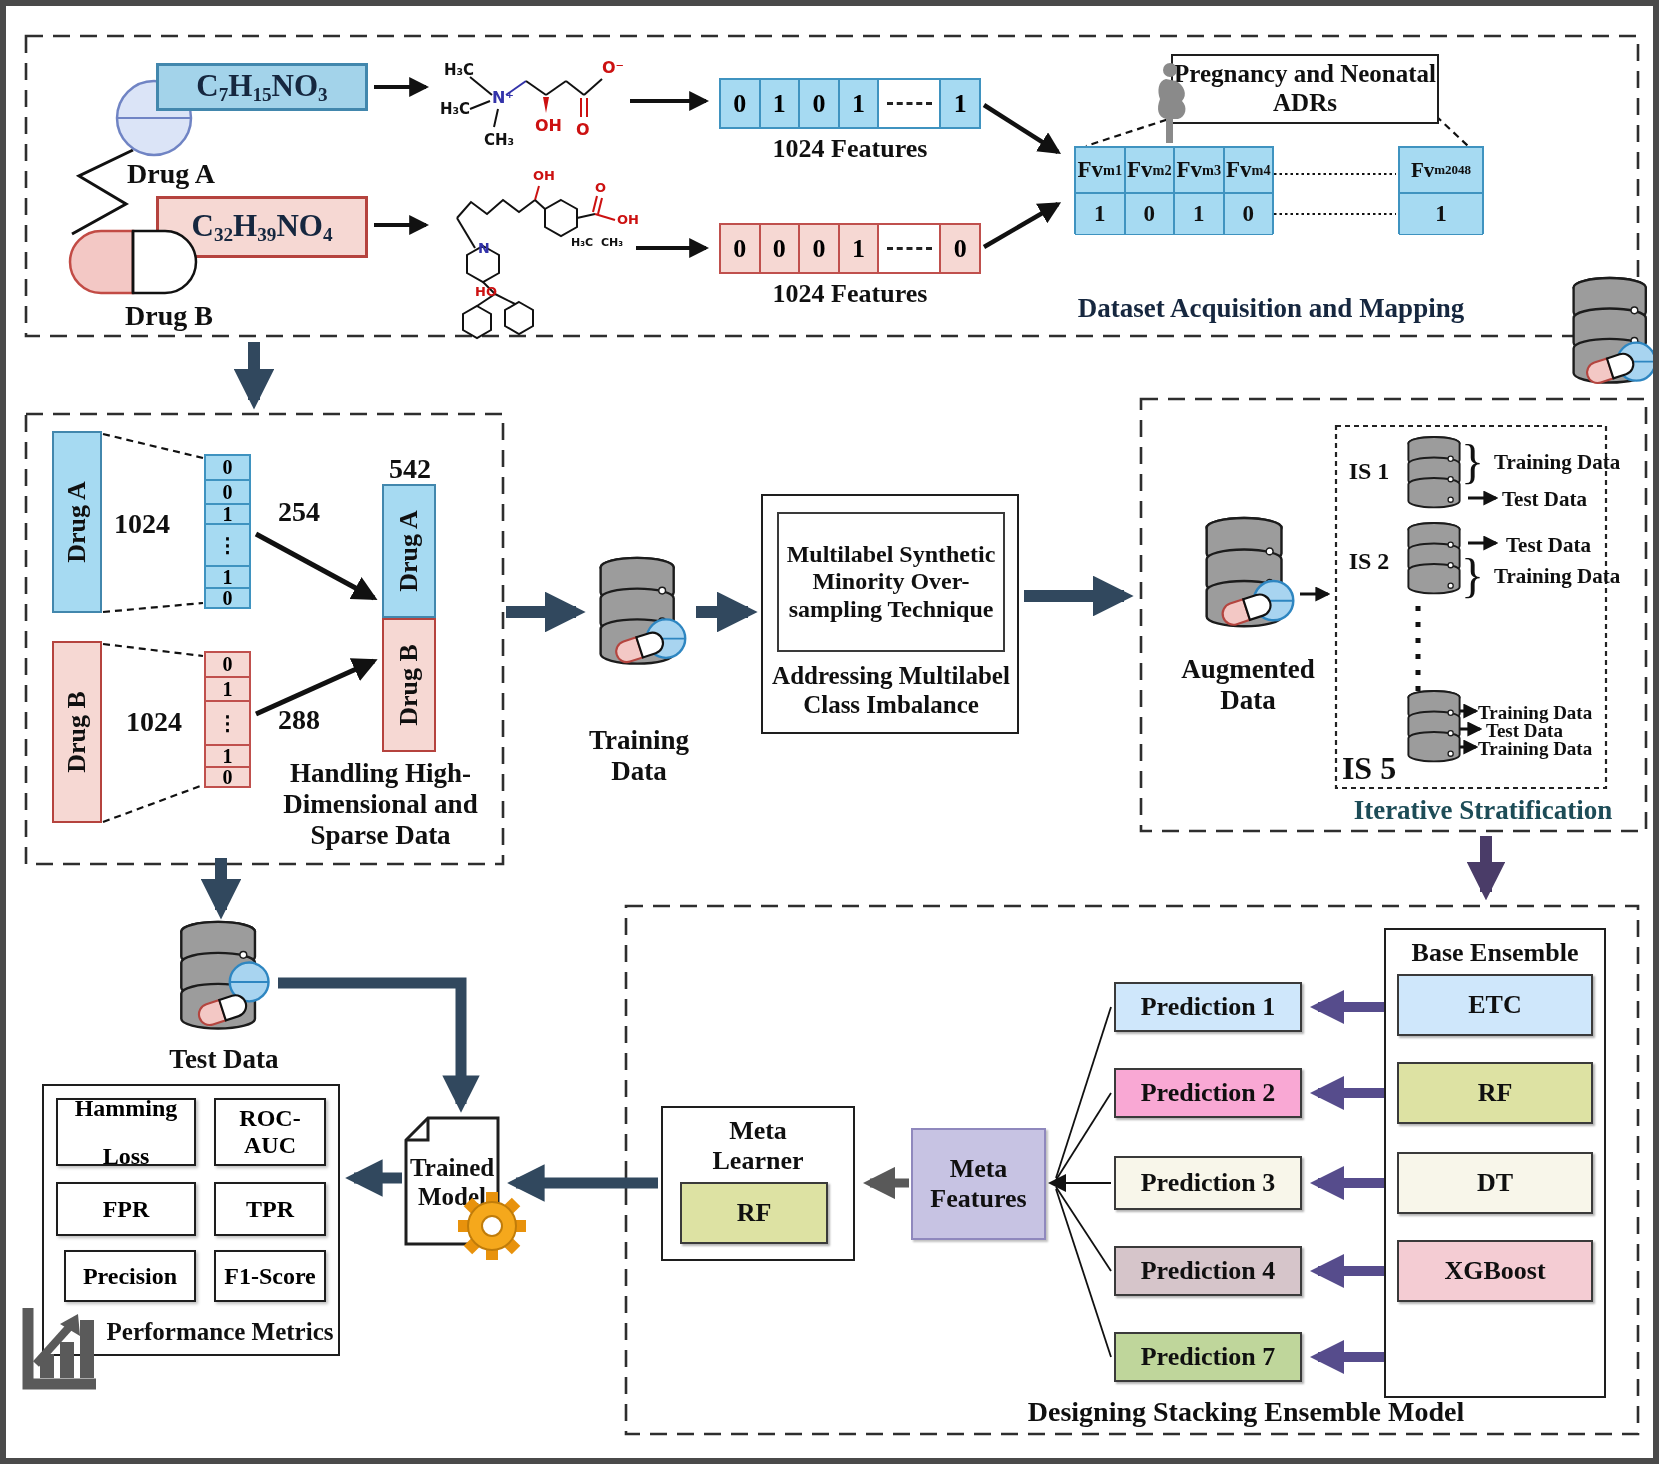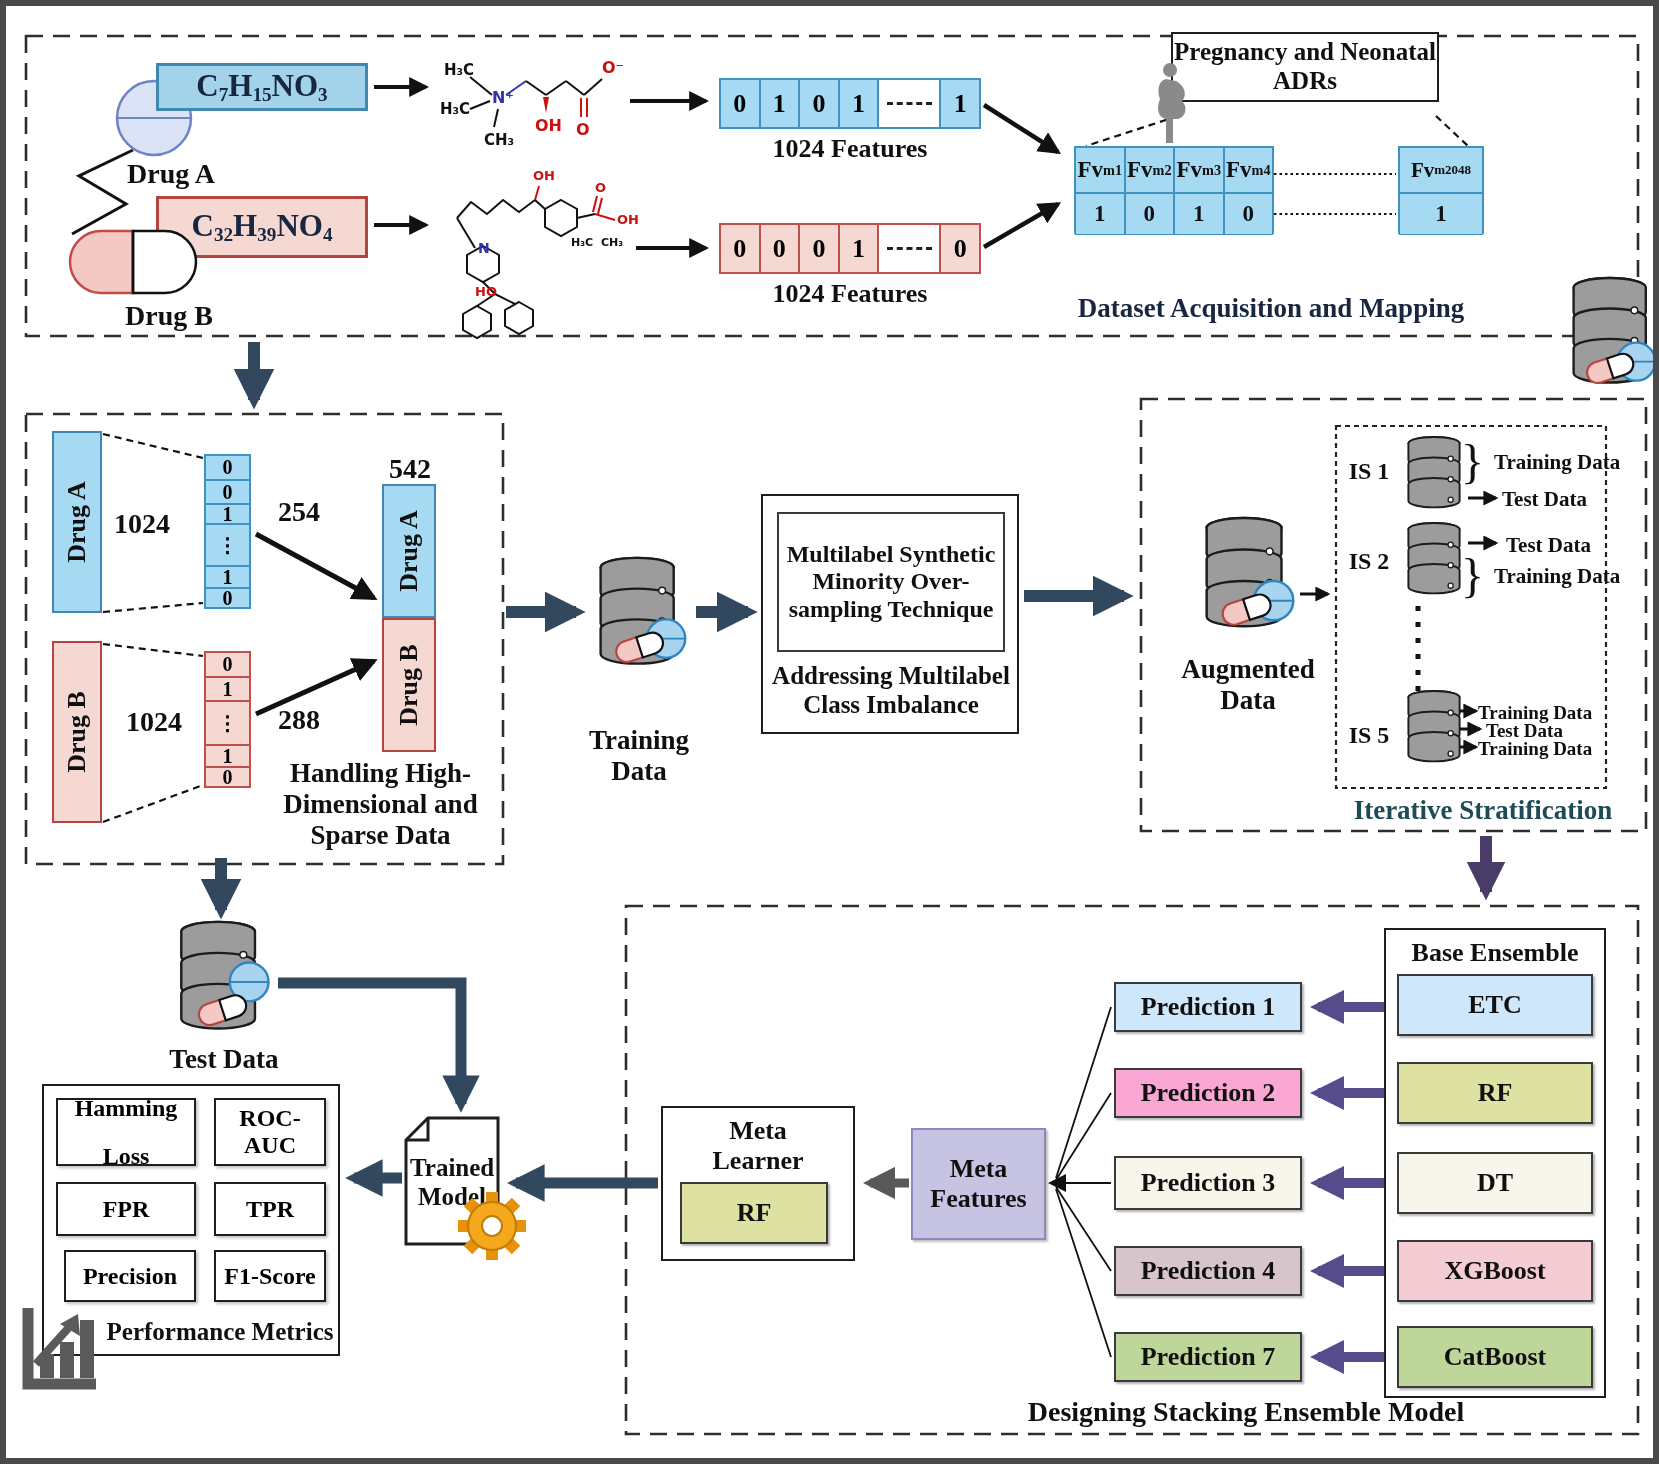--- a/index.html
+++ b/index.html
@@ -199,21 +199,21 @@
     <div class="c" style="background:#f6d8d3;border-right:2.5px solid #c0504d;">0</div>
     <div class="c" style="background:#f6d8d3;border-right:2.5px solid #c0504d;">0</div>
     <div class="c" style="background:#f6d8d3;border-right:2.5px solid #c0504d;">1</div>
     <div class="c" style="flex:1.6;background:#fff;border-right:2.5px solid #c0504d;">
         <span style="display:block;width:75%;border-top:3px dashed #222;"></span>
       </div>
     <div class="c" style="background:#f6d8d3;">0</div>
   </div>
   <div class="lbl" style="left:728px;top:273px;width:232px;font-size:26px;z-index:2;">1024 Features</div>
 
-  <div class="box" style="left:1165px;top:26px;width:268px;height:70px;z-index:2;display:flex;flex-direction:column;align-items:center;justify-content:center;">
+  <div class="box" style="left:1165px;top:48px;width:268px;height:70px;z-index:2;display:flex;flex-direction:column;align-items:center;justify-content:center;">
     <span class="lbl" style="position:static;font-size:25px;">Pregnancy and Neonatal</span>
     <span class="lbl" style="position:static;font-size:25px;">ADRs</span>
   </div>
   <svg class="abs" style="left:1142px;top:55px;width:52px;height:85px;z-index:3;" viewBox="0 0 52 85">
     <circle cx="22" cy="9" r="7" fill="#8a8a8a"></circle>
     <path d="M18,18 C10,20 9,30 12,38 C8,48 10,56 18,58 L30,58 C38,56 40,46 34,40 C40,34 36,24 28,20 Z" fill="#8a8a8a"></path>
     <rect x="18" y="58" width="7" height="24" fill="#8a8a8a"></rect>
   </svg>
 
   <div class="fvgrid" style="left:1068px;top:140px;width:200px;height:88px;grid-template-columns:repeat(4,1fr);grid-template-rows:46px 42px;border:1px solid #3f93c0;z-index:2;">
@@ -360,21 +360,21 @@
     <path d="M10 46 a40 10 0 0 1 80 0 l0 26 a40 10 0 0 1 -80 0 z" fill="#9c9c9c" stroke="#1c1c1c" stroke-width="3"></path>
     <path d="M10 78 a40 10 0 0 1 80 0 l0 26 a40 10 0 0 1 -80 0 z" fill="#9c9c9c" stroke="#1c1c1c" stroke-width="3"></path>
     <circle cx="76" cy="38" r="4" fill="#fff" stroke="#1c1c1c" stroke-width="2"></circle>
     <circle cx="76" cy="70" r="4" fill="#fff" stroke="#1c1c1c" stroke-width="2"></circle>
     <circle cx="76" cy="102" r="4" fill="#fff" stroke="#1c1c1c" stroke-width="2"></circle>
   </svg>
   <div class="lbl" style="left:1500px;top:527px;width:110px;font-size:21px;text-align:left;z-index:2;">Test Data</div>
   <span class="brace" style="left:1455px;top:546px;font-size:48px;z-index:2;">}</span>
   <div class="lbl" style="left:1488px;top:558px;width:130px;font-size:21px;text-align:left;z-index:2;">Training Data</div>
 
-  <div class="lbl" style="left:1334px;top:716px;width:58px;font-size:24px;z-index:2;font-family:Liberation Serif, serif;">IS 5</div>
+  <div class="lbl" style="left:1334px;top:744px;width:58px;font-size:32px;z-index:2;font-family:Liberation Serif, serif;">IS 5</div>
   <svg class="abs" style="left:1396px;top:682px;width:64px;height:84px;z-index:2;" viewBox="0 0 100 130">
     <ellipse cx="50" cy="14" rx="40" ry="10" fill="#b5b5b5" stroke="#1c1c1c" stroke-width="3"></ellipse>
     <path d="M10 14 a40 10 0 0 1 80 0 l0 26 a40 10 0 0 1 -80 0 z" fill="#9c9c9c" stroke="#1c1c1c" stroke-width="3"></path>
     <path d="M10 46 a40 10 0 0 1 80 0 l0 26 a40 10 0 0 1 -80 0 z" fill="#9c9c9c" stroke="#1c1c1c" stroke-width="3"></path>
     <path d="M10 78 a40 10 0 0 1 80 0 l0 26 a40 10 0 0 1 -80 0 z" fill="#9c9c9c" stroke="#1c1c1c" stroke-width="3"></path>
     <circle cx="76" cy="38" r="4" fill="#fff" stroke="#1c1c1c" stroke-width="2"></circle>
     <circle cx="76" cy="70" r="4" fill="#fff" stroke="#1c1c1c" stroke-width="2"></circle>
     <circle cx="76" cy="102" r="4" fill="#fff" stroke="#1c1c1c" stroke-width="2"></circle>
   </svg>
   <div class="lbl" style="left:1472px;top:696px;width:130px;font-size:19px;text-align:left;z-index:2;">Training Data</div>
@@ -464,23 +464,20 @@
     </div>
   <div class="pbox" style="left:1391px;top:1056px;width:196px;height:62px;background:#dde2a3;z-index:3;">
       <span>RF</span>
     </div>
   <div class="pbox" style="left:1391px;top:1146px;width:196px;height:62px;background:#f8f6ea;z-index:3;">
       <span>DT</span>
     </div>
   <div class="pbox" style="left:1391px;top:1234px;width:196px;height:62px;background:#f4ccd3;z-index:3;">
       <span>XGBoost</span>
     </div>
-  <div class="pbox" style="left:1391px;top:1320px;width:196px;height:62px;background:#bfd69b;z-index:3;">
-      <span>CatBoost</span>
-    </div>
 
   <div class="pbox" style="left:1108px;top:976px;width:188px;height:50px;background:#cfe7fb;z-index:3;">
       <span>Prediction 1</span>
     </div>
   <div class="pbox" style="left:1108px;top:1062px;width:188px;height:50px;background:#f9a8d4;z-index:3;">
       <span>Prediction 2</span>
     </div>
   <div class="pbox" style="left:1108px;top:1150px;width:188px;height:54px;background:#f8f6ea;z-index:3;">
       <span>Prediction 3</span>
     </div>

